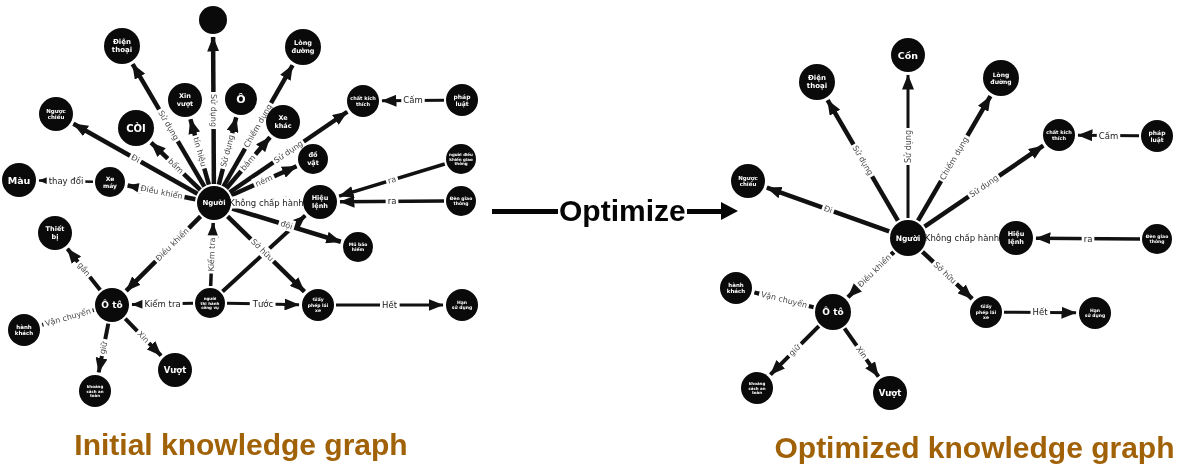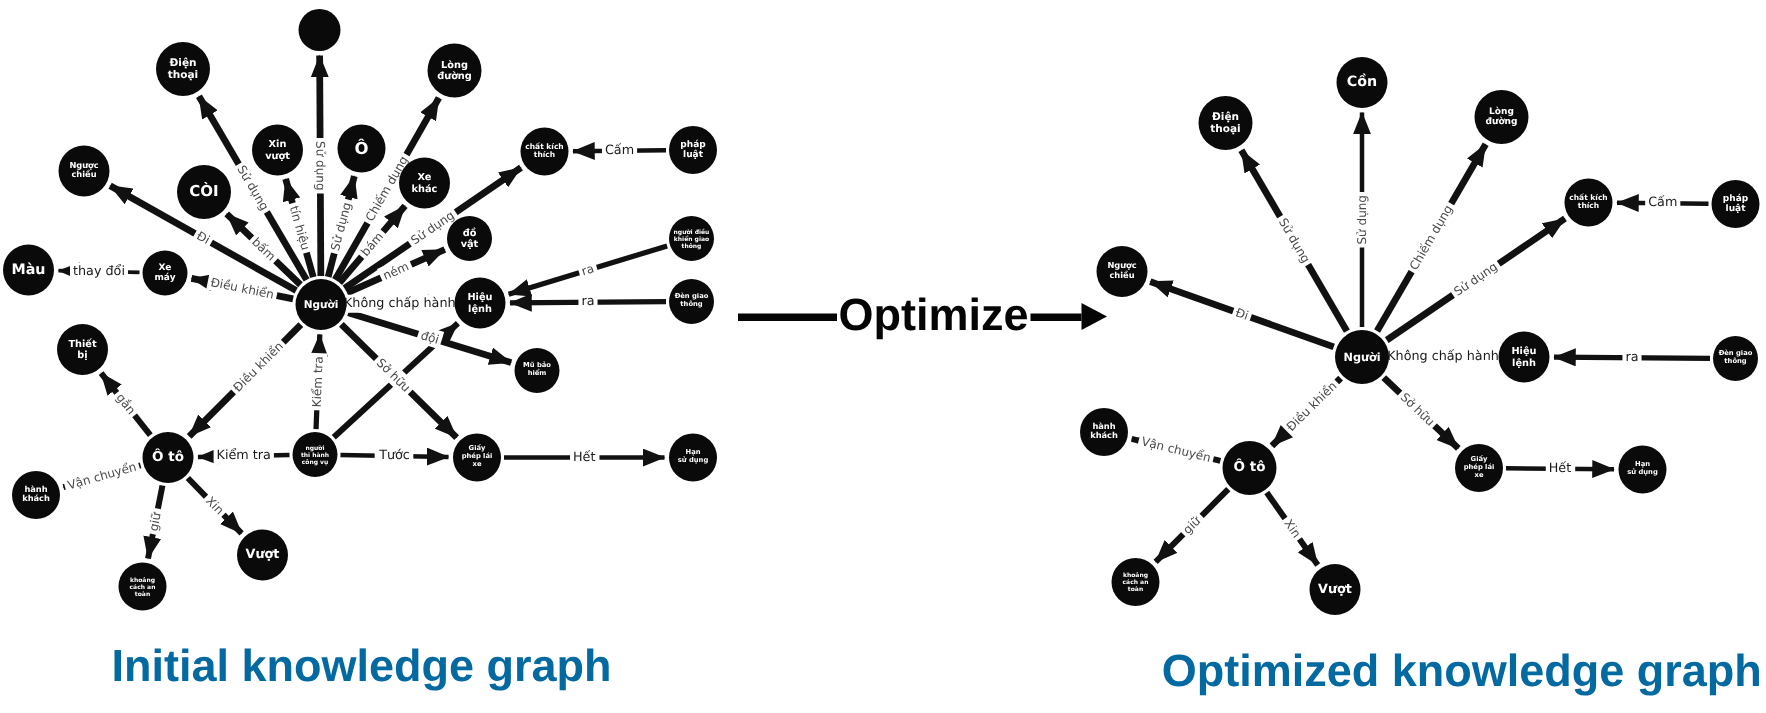--- a/index.html
+++ b/index.html
@@ -8,21 +8,21 @@
   svg{position:absolute;left:0;top:0;}
   svg text{font-family:"DejaVu Sans",sans-serif;}
   .optimize{position:absolute;left:492px;top:192px;height:38px;display:flex;align-items:center;justify-content:flex-end;}
   .opt-line{width:66px;height:5px;background:#050505;}
   .opt-text{font-family:"Liberation Sans",sans-serif;font-size:30px;font-weight:700;color:#050505;
             margin:0 1px;letter-spacing:0px;line-height:1;}
   .opt-shaft{width:34px;height:5px;background:#050505;}
   .opt-head{width:0;height:0;border-left:17px solid #050505;border-top:9px solid transparent;
             border-bottom:9px solid transparent;}
   .caption{position:absolute;font-family:"Liberation Sans",sans-serif;font-weight:700;
-           font-size:30px;color:#0369a1;text-align:center;white-space:nowrap;}
+           font-size:30px;color:#a16207;text-align:center;white-space:nowrap;}
   .caption-initial{left:0;width:482px;top:428px;}
   .caption-optimized{left:731px;width:487px;top:431px;}
 </style>
 </head>
 <body>
 
 <div class="canvas">
 
   <svg id="graphs-svg" width="1177" height="424" viewBox="0 0 1177 424">
     <defs>

